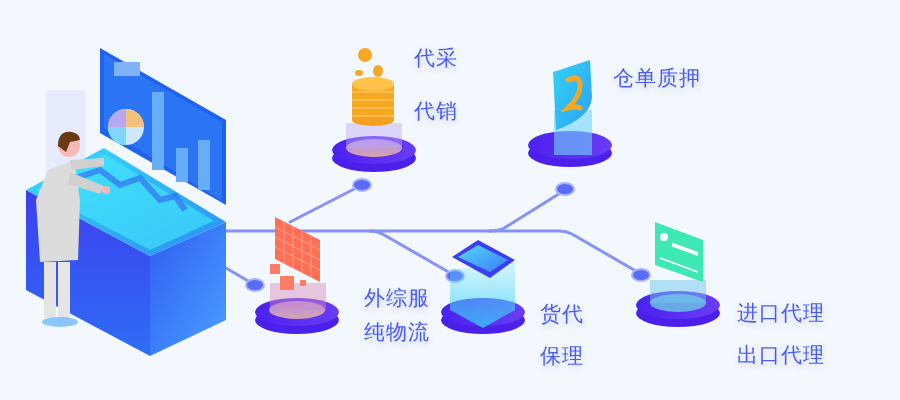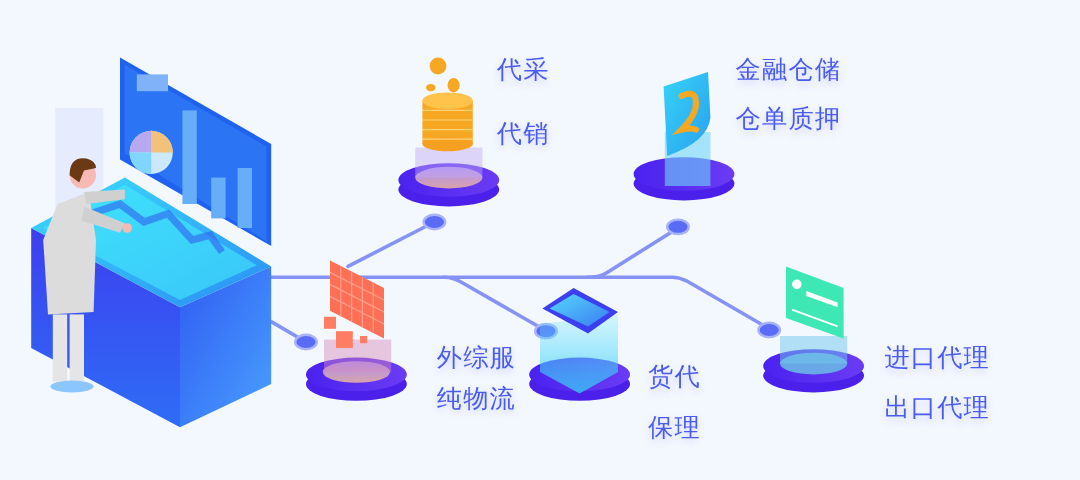--- a/index.html
+++ b/index.html
@@ -159,27 +159,26 @@
     <rect x="672" y="243" width="26" height="4" fill="#ffffff" transform="skewY(20) translate(0,-245)"></rect>
     <line x1="660" y1="258" x2="698" y2="272" stroke="#ffffff" stroke-width="1.5"></line>
   </g>
 </svg>
 
 <div class="label" style="left:414px;top:48px;">
   <div>代采</div>
   <div style="margin-top:32px;">代销</div>
 </div>
 <div class="label" style="left:613px;top:48px;">
-  <div>金融仓储</div>
   <div style="margin-top:20px;">仓单质押</div>
 </div>
 <div class="label" style="left:364px;top:288px;">
   <div>外综服</div>
   <div style="margin-top:13px;">纯物流</div>
 </div>
 <div class="label" style="left:540px;top:288px;margin-top:16px;">
   <div>货代</div>
   <div style="margin-top:21px;">保理</div>
 </div>
-<div class="label" style="left:737px;top:288px;">
+<div class="label" style="left:737px;top:303px;">
   <div>进口代理</div>
   <div style="margin-top:21px;">出口代理</div>
 </div>
 
 </body></html>

